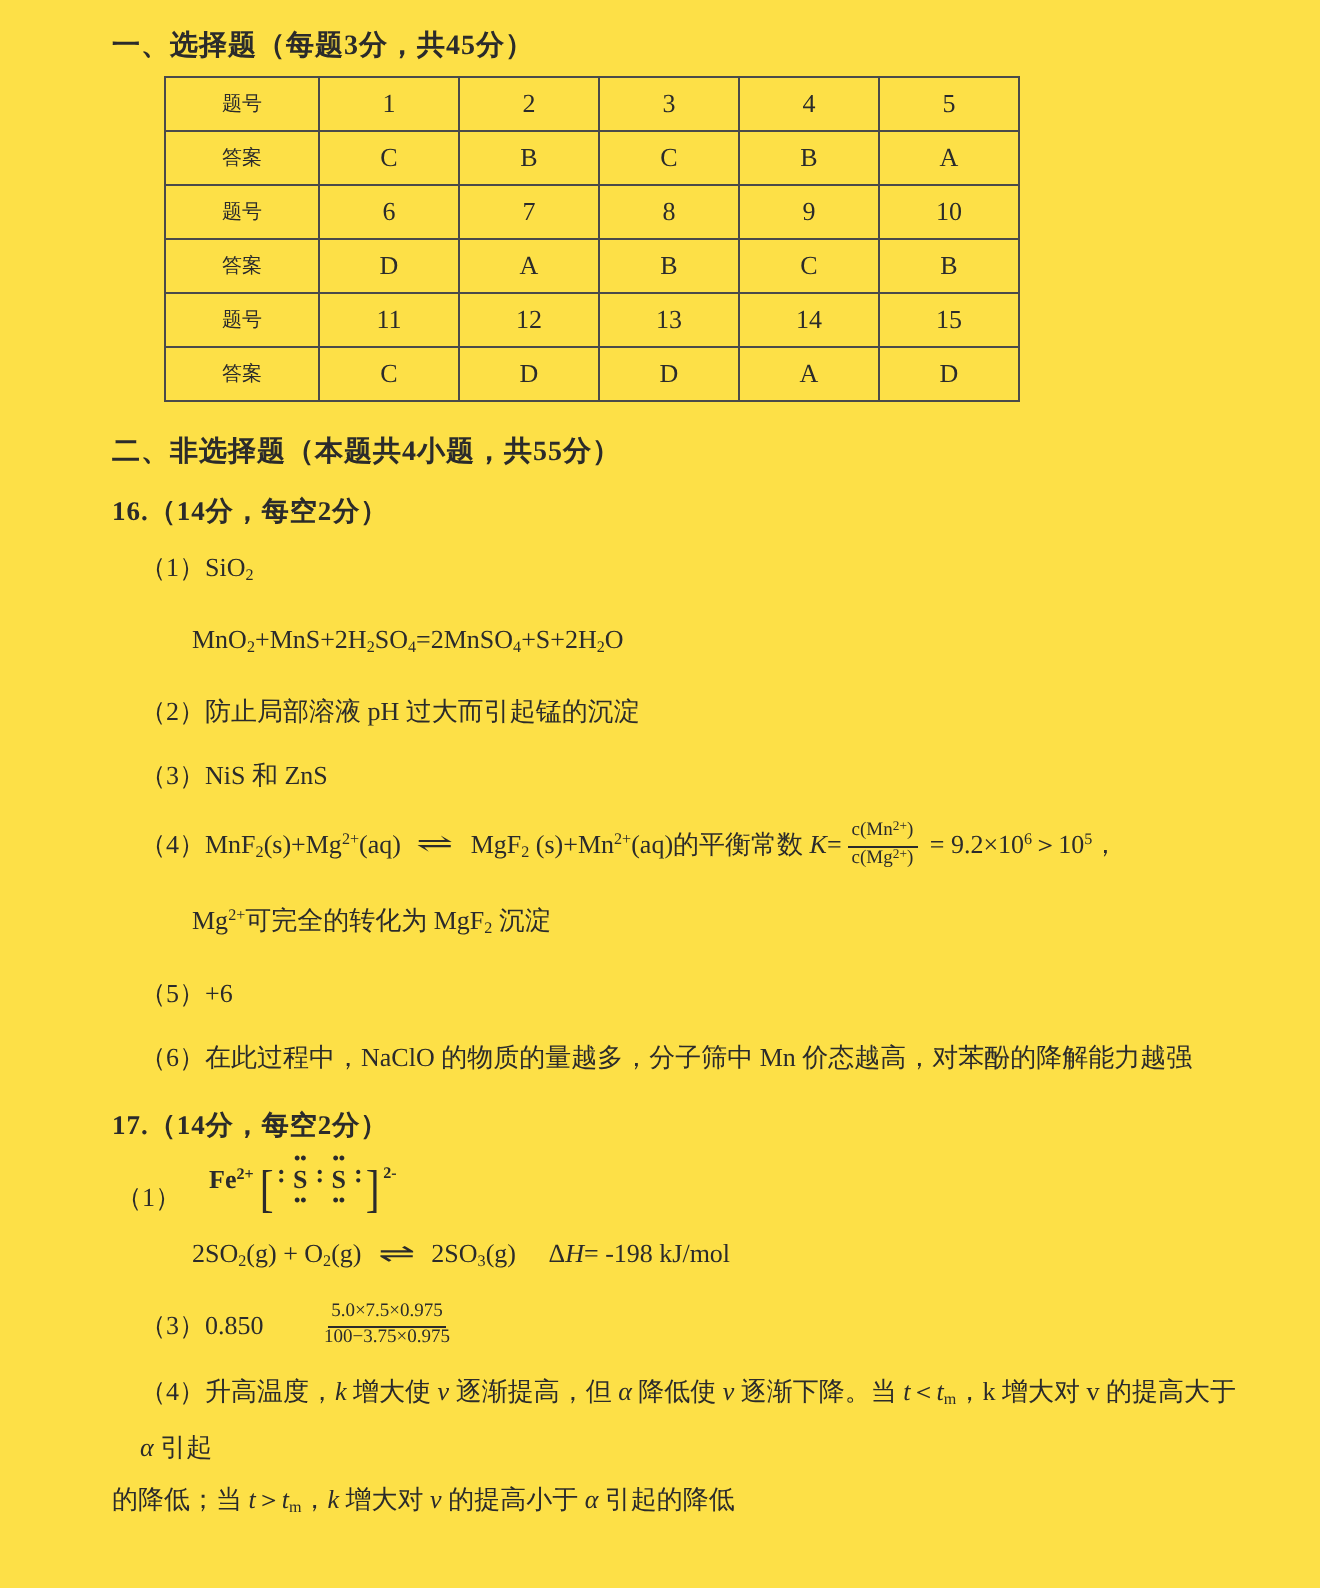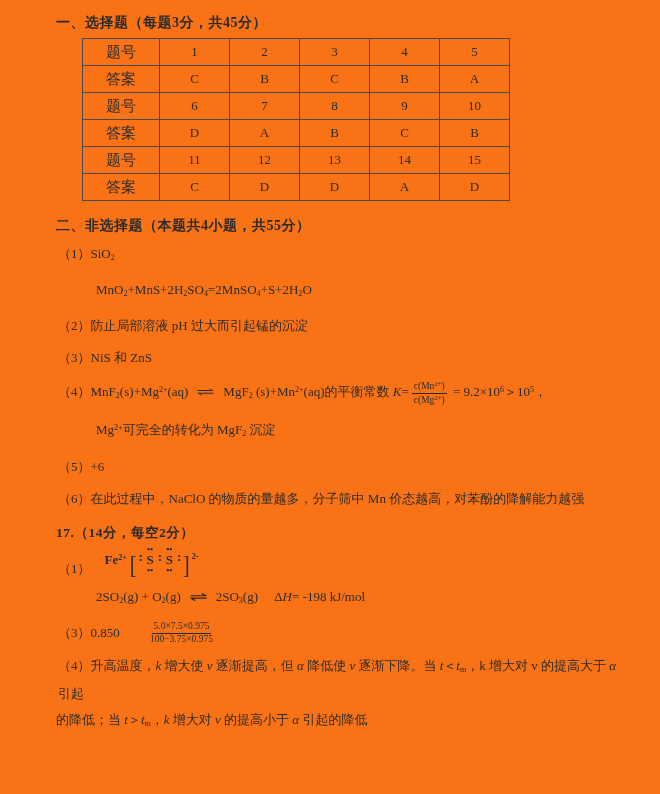--- a/index.html
+++ b/index.html
@@ -1,37 +1,37 @@
 <!DOCTYPE html>
 <html><head>
 <meta charset="utf-8">
 <style>
   html,body{margin:0;padding:0;background:#e8e8e8;}
   .page{
     position:relative;
     width:660px;height:794px;
-    background:#f97316;
+    background:#fde047;
     box-sizing:border-box;
     padding:12px 36px 0 56px;
     font-family:"Liberation Serif","DejaVu Serif",serif;
     color:#2b2b2b;
     overflow:hidden;
   }
   .sec-title{font-size:14px;font-weight:bold;margin:2px 0 6px 0;letter-spacing:0.5px;}
   .q-header{font-size:13.5px;font-weight:bold;margin:12px 0 6px 0;letter-spacing:0.5px;}
 
   table.ans{border-collapse:collapse;table-layout:fixed;width:428px;margin:4px 0 0 26px;}
   table.ans td{
     border:1px solid #4a4a4a;height:26px;text-align:center;
     font-size:13px;padding:0;vertical-align:middle;
   }
-  table.ans td.lbl{width:76px;font-size:15px;}
+  table.ans td.lbl{width:76px;font-size:10px;}
 
   .line{font-size:13px;line-height:24px;margin:0;padding:1px 0;}
-  .ind1{padding-left:2px;}
+  .ind1{padding-left:2px;margin-left:12px;}
   .ind2{padding-left:40px;font-family:Liberation Serif, serif;}
   .mt6{margin-top:6px;}
   .mt10{margin-top:16px;}
 
   sub{font-size:0.62em;vertical-align:-0.25em;}
   sup{font-size:0.62em;vertical-align:0.55em;}
   i{font-style:italic;}
 
   .frac{
     display:inline-flex;flex-direction:column;align-items:center;
@@ -118,20 +118,21 @@
         <td>D</td>
         <td>D</td>
         <td>A</td>
         <td>D</td>
       </tr>
     </tbody>
   </table>
 
   <div class="sec-title mt10">二、非选择题（本题共4小题，共55分）</div>
 
+  <div class="q-header">16.（14分，每空2分）</div>
 
   <div class="line ind1"><span>（1）SiO</span><sub>2</sub></div>
   <div class="line ind2 mt6"><span>MnO</span><sub>2</sub><span>+MnS+2H</span><sub>2</sub><span>SO</span><sub>4</sub><span>=2MnSO</span><sub>4</sub><span>+S+2H</span><sub>2</sub><span>O</span></div>
   <div class="line ind1 mt6">（2）防止局部溶液 pH 过大而引起锰的沉淀</div>
   <div class="line ind1 mt6">（3）NiS 和 ZnS</div>
   <div class="line ind1 mt6"><span>（4）MnF</span><sub>2</sub><span>(s)+Mg</span><sup>2+</sup><span>(aq)</span><span class="arrow">⇌</span><span>MgF</span><sub>2</sub><span> (s)+Mn</span><sup>2+</sup><span>(aq)的平衡常数 </span><i>K</i><span>=</span><span class="frac">
         <span class="num"><span>c(Mn</span><sup>2+</sup><span>)</span></span>
         <span class="den"><span>c(Mg</span><sup>2+</sup><span>)</span></span>
       </span><span> = 9.2×10</span><sup>6</sup><span>＞10</span><sup>5</sup><span>，</span></div>
   <div class="line ind2 mt6"><span>Mg</span><sup>2+</sup><span>可完全的转化为 MgF</span><sub>2</sub><span> 沉淀</span></div>

